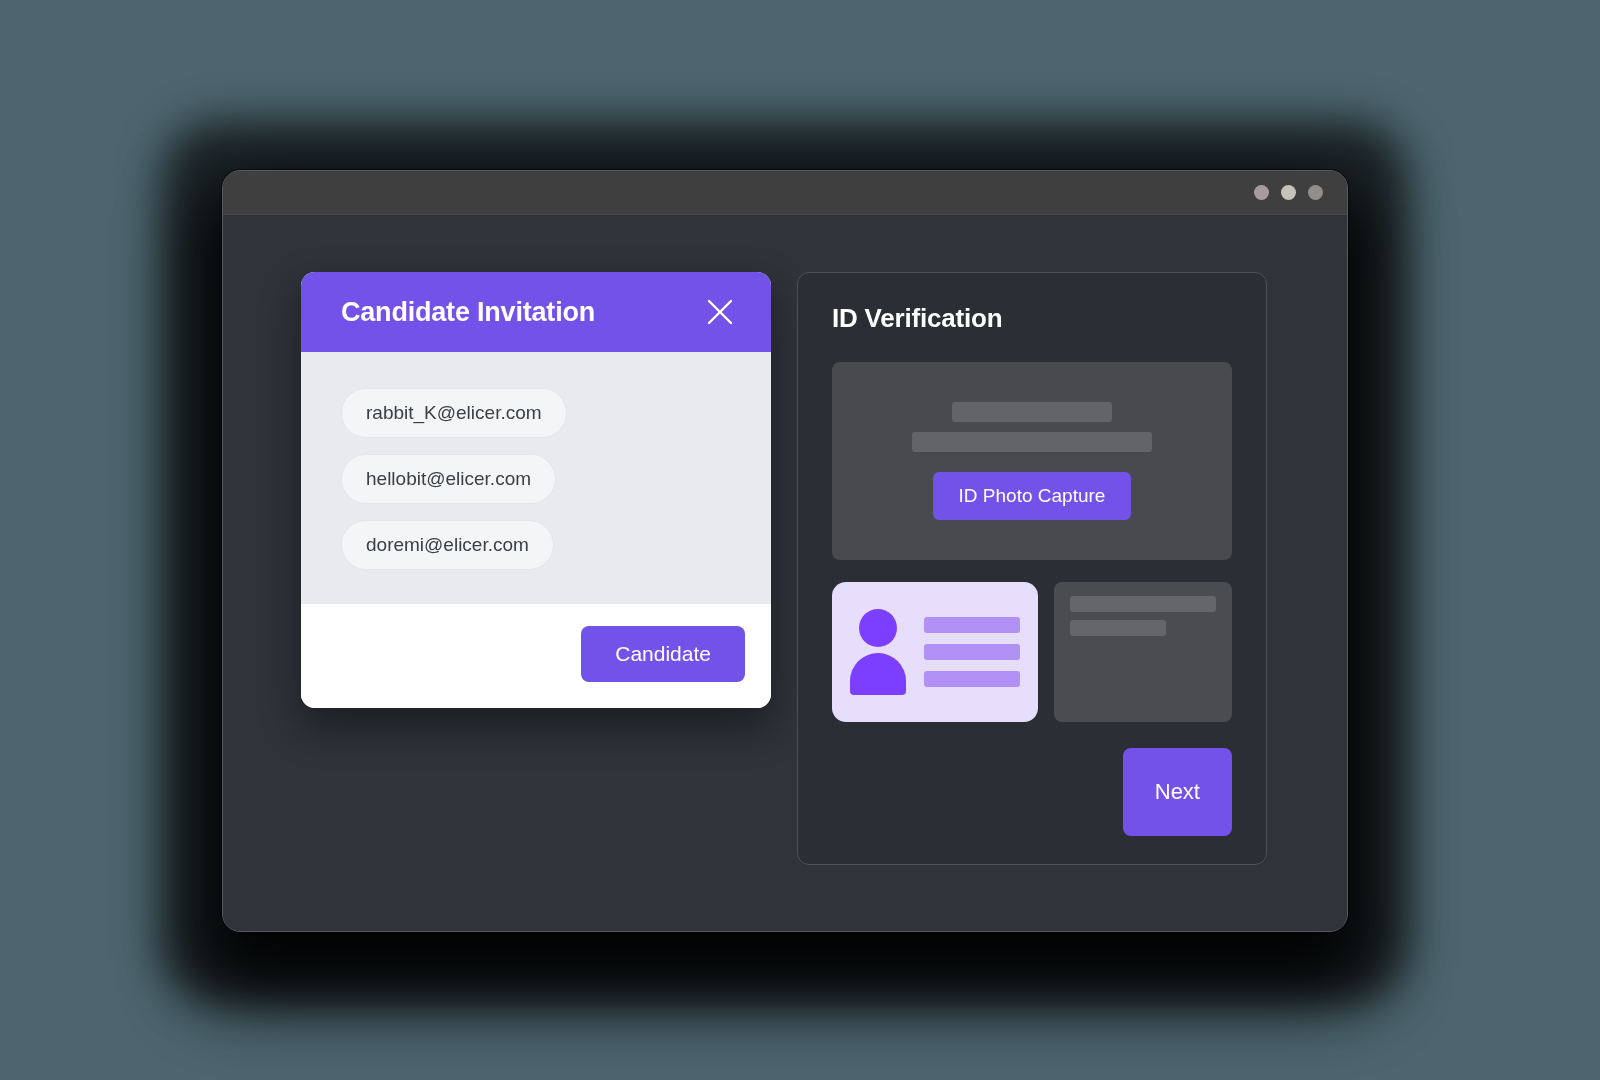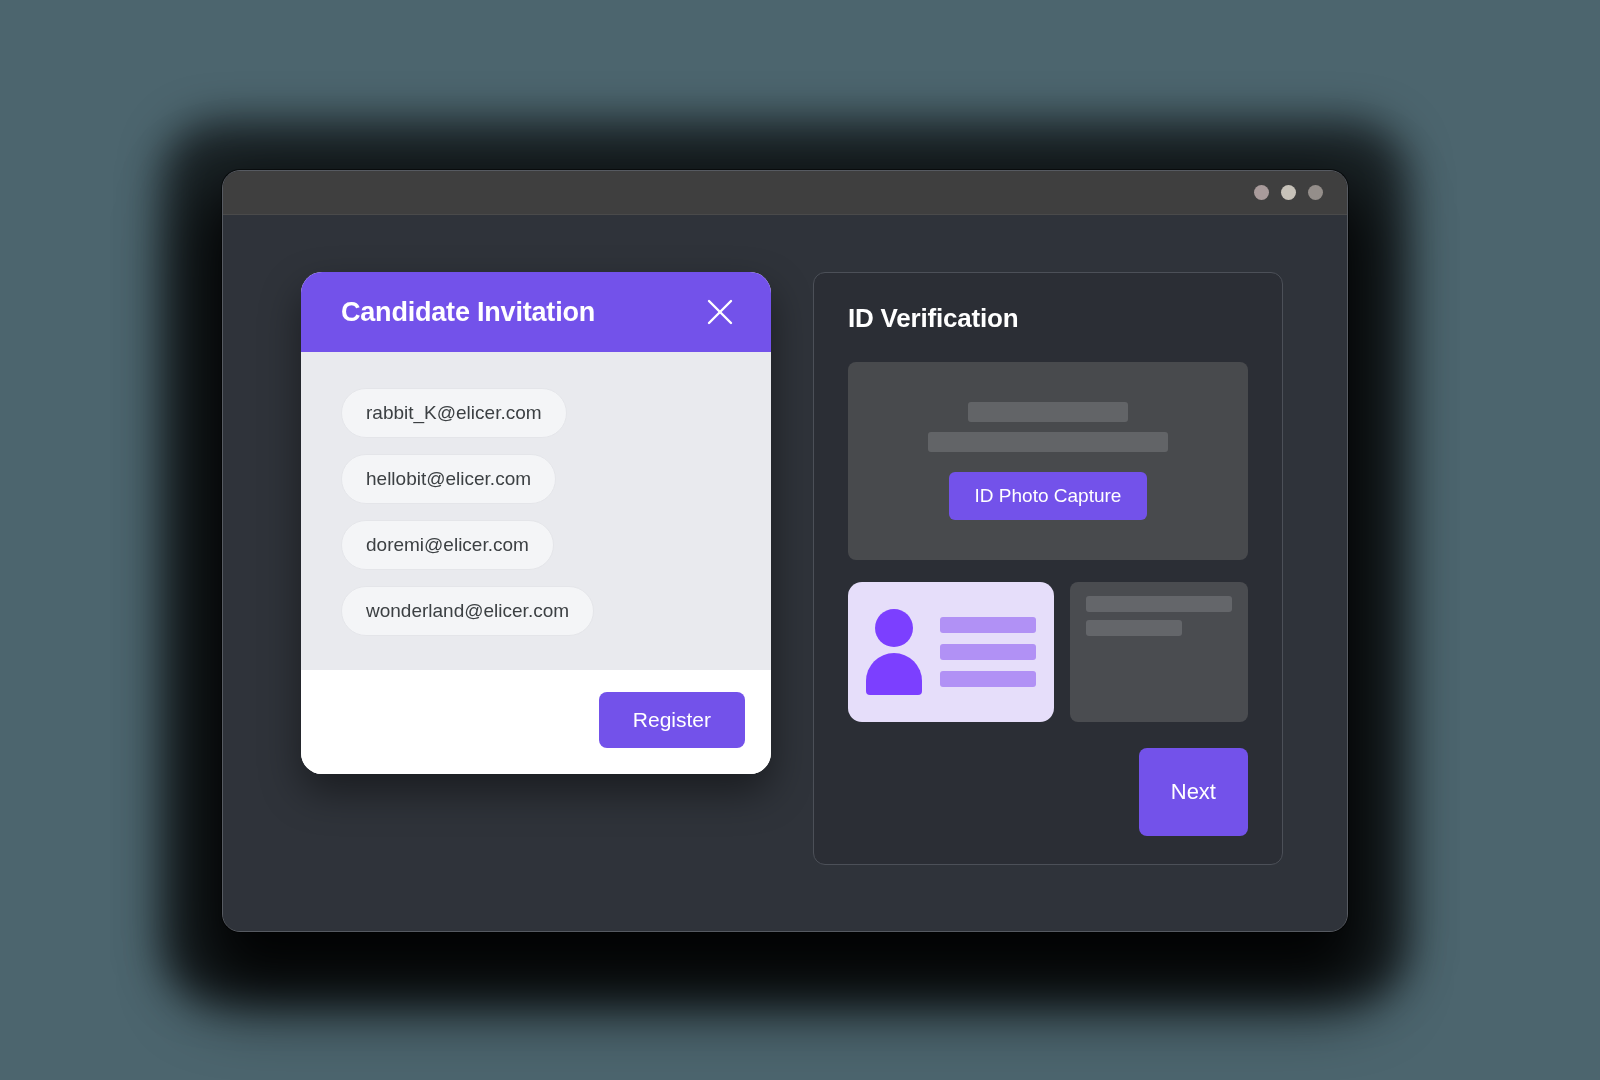--- a/index.html
+++ b/index.html
@@ -69,21 +69,21 @@
     background: #2f333a;
     padding: 57px 78px;
     display: flex;
     gap: 26px;
     align-items: flex-start;
   }
 
   
   .modal {
     width: 470px;
-    border-radius: 21px;
+    border-radius: 14px;
     overflow: hidden;
     background: #ffffff;
     box-shadow: 0 18px 40px rgba(0,0,0,0.45);
     display: flex;
     flex-direction: column;
     flex: 0 0 auto;
   }
 
   .modal-header {
     background: #7352ea;
@@ -152,21 +152,20 @@
   .panel {
     width: 470px;
     min-height: 548px;
     background: #2b2e35;
     border: 1px solid #4c5058;
     border-radius: 12px;
     padding: 30px 34px 28px 34px;
     display: flex;
     flex-direction: column;
     flex: 0 0 auto;
-    margin-left: 16px;
   }
 
   .panel-title {
     color: #ffffff;
     font-size: 26px;
     font-weight: bold;
     margin-bottom: 28px;
     letter-spacing: -0.2px;
   }
 
@@ -295,25 +294,24 @@
             <line x1="4" y1="4" x2="26" y2="26" stroke="#ffffff" stroke-width="2.4" stroke-linecap="round"></line>
             <line x1="26" y1="4" x2="4" y2="26" stroke="#ffffff" stroke-width="2.4" stroke-linecap="round"></line>
           </svg>
         </div>
       </div>
 
       <div class="modal-body">
         <div class="email-chip">rabbit_K@elicer.com</div>
         <div class="email-chip">hellobit@elicer.com</div>
         <div class="email-chip">doremi@elicer.com</div>
-        <div class="email-chip">wonderland@elicer.com</div>
       </div>
 
       <div class="modal-footer">
-        <button class="btn-primary">Register</button>
+        <button class="btn-primary">Candidate</button>
       </div>
 
     </div>
 
     <div class="panel">
 
       <div class="panel-title">ID Verification</div>
 
       <div class="photo-area">
         <div class="sk-bar sk-a"></div>

